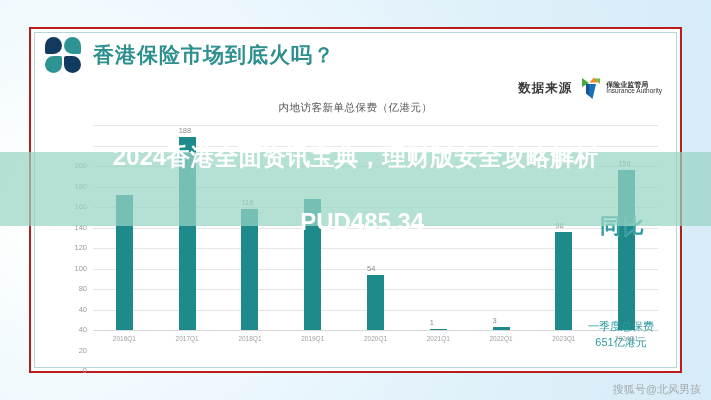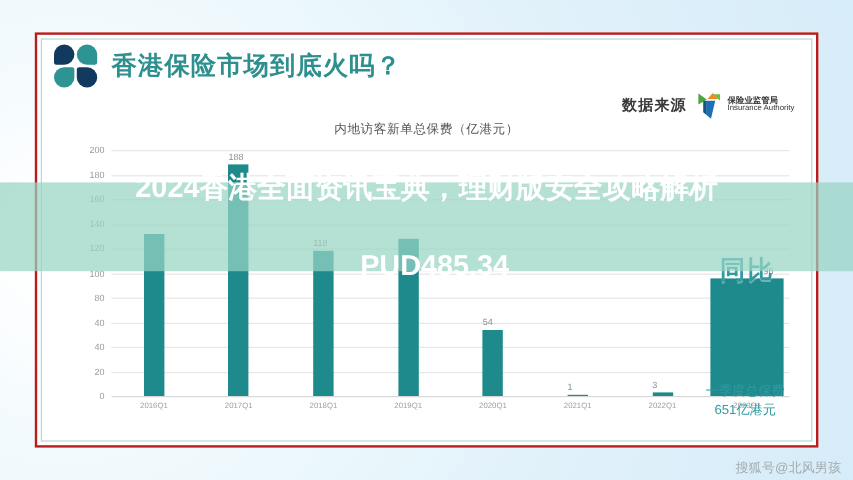--- a/index.html
+++ b/index.html
@@ -132,20 +132,21 @@
   }
   .gridline.base { background: #d8d8d8; }
   .ytick {
     position: absolute;
     right: 100%;
     margin-right: 6px;
     transform: translateY(-50%);
     font-size: 7.5px;
     color: #9a9a9a;
     white-space: nowrap;
+    margin-top: 40px;
   }
   #bars {
     position: absolute;
     left: 0; right: 0; bottom: 0;
     height: 100%;
     display: flex;
     align-items: flex-end;
     justify-content: space-around;
   }
   .bar-col {
@@ -347,24 +348,30 @@
             </div>
             <div class="xtick">2021Q1</div>
           </div>
           <div class="bar-col">
             <div class="bar" style="height: 3.075px;">
               <div class="bar-value">3</div>
             </div>
             <div class="xtick">2022Q1</div>
           </div>
           <div class="bar-col">
-            <div class="bar" style="height: 98.4px; padding-left: 44px;">
+            <div class="bar" style="height: 98.4px;">
               <div class="bar-value">96</div>
             </div>
             <div class="xtick">2023Q1</div>
+          </div>
+          <div class="bar-col">
+            <div class="bar" style="height: 159.9px;">
+              <div class="bar-value">156</div>
+            </div>
+            <div class="xtick">2024Q1</div>
           </div>
         </div>
     </div>
 
     <div id="yoy-note">
       <div id="yoy-label">同比</div>
     </div>
 
     <div id="total-note">
       <div>一季度总保费</div>

